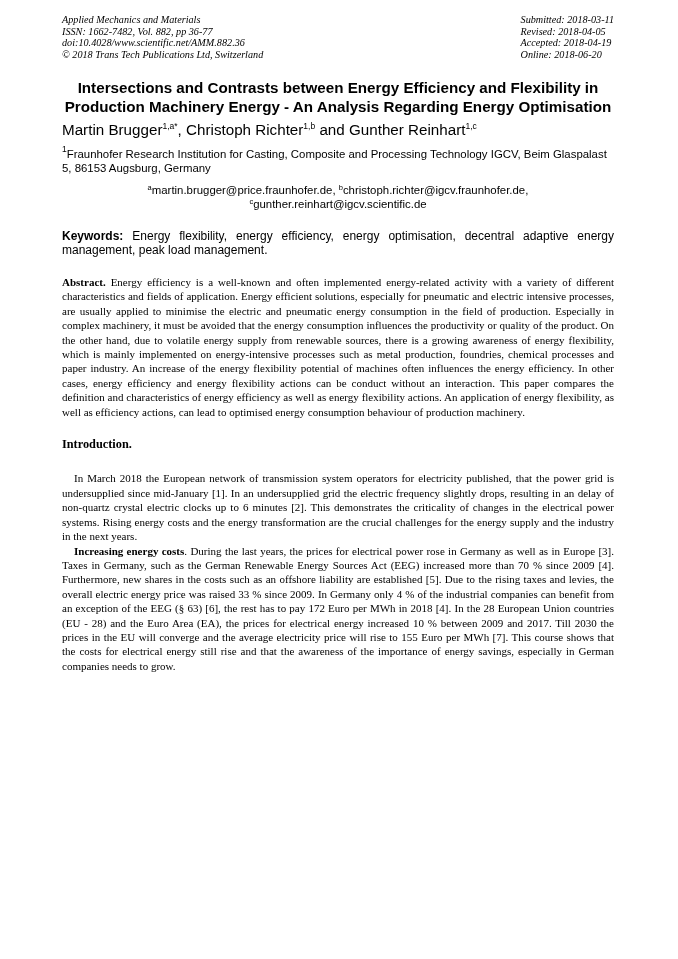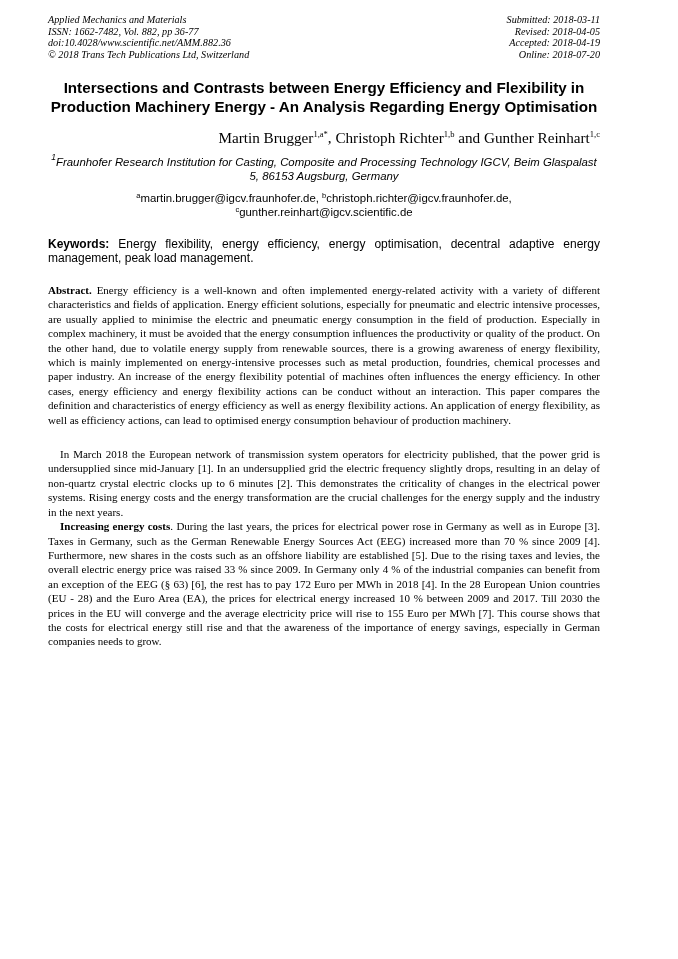--- a/index.html
+++ b/index.html
@@ -1,24 +1,24 @@
 <!DOCTYPE html>
 <html><head>
   <meta charset="utf-8">
   <style>
     html, body { margin: 0; padding: 0; background: #ffffff; }
     body { width: 678px; height: 959px; position: relative; overflow: hidden; color: #000; }
-    .page { position: absolute; left: 48px; top: 14px; width: 552px; }
+    .page { position: absolute; left: 62px; top: 14px; width: 552px; }
     .hdr { position: relative; height: 52px; font-family: "Liberation Serif", serif; font-style: italic; font-size: 10.2px; line-height: 11.6px; }
     .hdr-left { position: absolute; left: 0; top: 0; }
-    .hdr-right { position: absolute; right: 0; top: 0; text-align: right; }
+    .hdr-right { position: absolute; right: 0; top: 0; text-align: left; }
     .title { font-family: "Liberation Sans", sans-serif; font-weight: bold; font-size: 15.2px; line-height: 19px; text-align: center; margin: 12px 0 0 0; }
-    .authors { font-family: Liberation Serif, serif; font-size: 15.2px; line-height: 19px; text-align: right; margin-top: 12px; }
+    .authors { font-family: Liberation Sans, sans-serif; font-size: 15.2px; line-height: 19px; text-align: left; margin-top: 4px; }
     sup { font-size: 8.5px; line-height: 0; vertical-align: 6px; }
-    .affil { font-family: "Liberation Sans", sans-serif; font-size: 11.4px; line-height: 14px; text-align: center; margin-top: 8px; font-style: italic; }
+    .affil { font-family: "Liberation Sans", sans-serif; font-size: 11.4px; line-height: 14px; margin-top: 8px; }
     .emails { font-family: "Liberation Sans", sans-serif; font-size: 11.4px; line-height: 14px; text-align: center; margin-top: 8px; }
     .emails sup { font-size: 7.5px; vertical-align: 4px; }
     .keywords { font-family: "Liberation Sans", sans-serif; font-size: 12px; line-height: 14px; text-align: justify; margin-top: 18px; }
     .kw-label { font-weight: bold; }
     .abstract, .para { font-family: "Liberation Serif", serif; font-size: 11px; line-height: 14.4px; text-align: justify; }
     .abstract { margin-top: 18px; }
     .abs-label, .sec-title, .run-in { font-weight: bold; }
     .sec-title { font-family: "Liberation Serif", serif; font-size: 12.3px; line-height: 14.4px; margin-top: 18px; }
     .para { text-indent: 12px; }
     .para.first { margin-top: 20px; }
@@ -32,46 +32,47 @@
     <div class="hdr-left">
       <div>Applied Mechanics and Materials</div>
       <div>ISSN: 1662-7482, Vol. 882, pp 36-77</div>
       <div>doi:10.4028/www.scientific.net/AMM.882.36</div>
       <div>© 2018 Trans Tech Publications Ltd, Switzerland</div>
     </div>
     <div class="hdr-right">
       <div>Submitted: 2018-03-11</div>
       <div>Revised: 2018-04-05</div>
       <div>Accepted: 2018-04-19</div>
-      <div>Online: 2018-07-20</div>
+      <div>Online: 2018-06-20</div>
     </div>
   </div>
 
   <div class="title">Intersections and Contrasts between Energy Efficiency and Flexibility in Production Machinery Energy - An Analysis Regarding Energy Optimisation</div>
 
   <div class="authors">
     <span>Martin Brugger</span><sup>1,a*</sup><span>, </span><span>Christoph Richter</span><sup>1,b</sup><span> and </span><span>Gunther Reinhart</span><sup>1,c</sup>
   </div>
 
   <div class="affil">
     <sup>1</sup><span>Fraunhofer Research Institution for Casting, Composite and Processing Technology IGCV, Beim Glaspalast 5, 86153 Augsburg, Germany</span>
   </div>
 
   <div class="emails">
-    <sup>a</sup><span>martin.brugger@igcv.fraunhofer.de, </span><sup>b</sup><span>christoph.richter@igcv.fraunhofer.de, </span><br><sup>c</sup><span>gunther.reinhart@igcv.scientific.de</span>
+    <sup>a</sup><span>martin.brugger@price.fraunhofer.de, </span><sup>b</sup><span>christoph.richter@igcv.fraunhofer.de, </span><br><sup>c</sup><span>gunther.reinhart@igcv.scientific.de</span>
   </div>
 
   <div class="keywords">
     <span class="kw-label">Keywords:</span><span> Energy flexibility, energy efficiency, energy optimisation, decentral adaptive energy management, peak load management.</span>
   </div>
 
   <div class="abstract">
     <span class="abs-label">Abstract.</span><span> Energy efficiency is a well-known and often implemented energy-related activity with a variety of different characteristics and fields of application. Energy efficient solutions, especially for pneumatic and electric intensive processes, are usually applied to minimise the electric and pneumatic energy consumption in the field of production. Especially in complex machinery, it must be avoided that the energy consumption influences the productivity or quality of the product. On the other hand, due to volatile energy supply from renewable sources, there is a growing awareness of energy flexibility, which is mainly implemented on energy-intensive processes such as metal production, foundries, chemical processes and paper industry. An increase of the energy flexibility potential of machines often influences the energy efficiency. In other cases, energy efficiency and energy flexibility actions can be conduct without an interaction. This paper compares the definition and characteristics of energy efficiency as well as energy flexibility actions. An application of energy flexibility, as well as efficiency actions, can lead to optimised energy consumption behaviour of production machinery.</span>
   </div>
 
+  <div class="sec-title">Introduction.</div>
 
   <div class="para first">
     <span>In March 2018 the European network of transmission system operators for electricity published, that the power grid is undersupplied since mid-January [1]. In an undersupplied grid the electric frequency slightly drops, resulting in an delay of non-quartz crystal electric clocks up to 6 minutes [2]. This demonstrates the criticality of changes in the electrical power systems. Rising energy costs and the energy transformation are the crucial challenges for the energy supply and the industry in the next years.</span>
   </div>
 
   <div class="para">
     <span class="run-in">Increasing energy costs</span><span>. During the last years, the prices for electrical power rose in Germany as well as in Europe [3]. Taxes in Germany, such as the German Renewable Energy Sources Act (EEG) increased more than 70 % since 2009 [4]. Furthermore, new shares in the costs such as an offshore liability are established [5]. Due to the rising taxes and levies, the overall electric energy price was raised 33 % since 2009. In Germany only 4 % of the industrial companies can benefit from an exception of the EEG (§ 63) [6], the rest has to pay 172 Euro per MWh in 2018 [4]. In the 28 European Union countries (EU - 28) and the Euro Area (EA), the prices for electrical energy increased 10 % between 2009 and 2017. Till 2030 the prices in the EU will converge and the average electricity price will rise to 155 Euro per MWh [7]. This course shows that the costs for electrical energy still rise and that the awareness of the importance of energy savings, especially in German companies needs to grow.</span>
   </div>
 
 </div>

